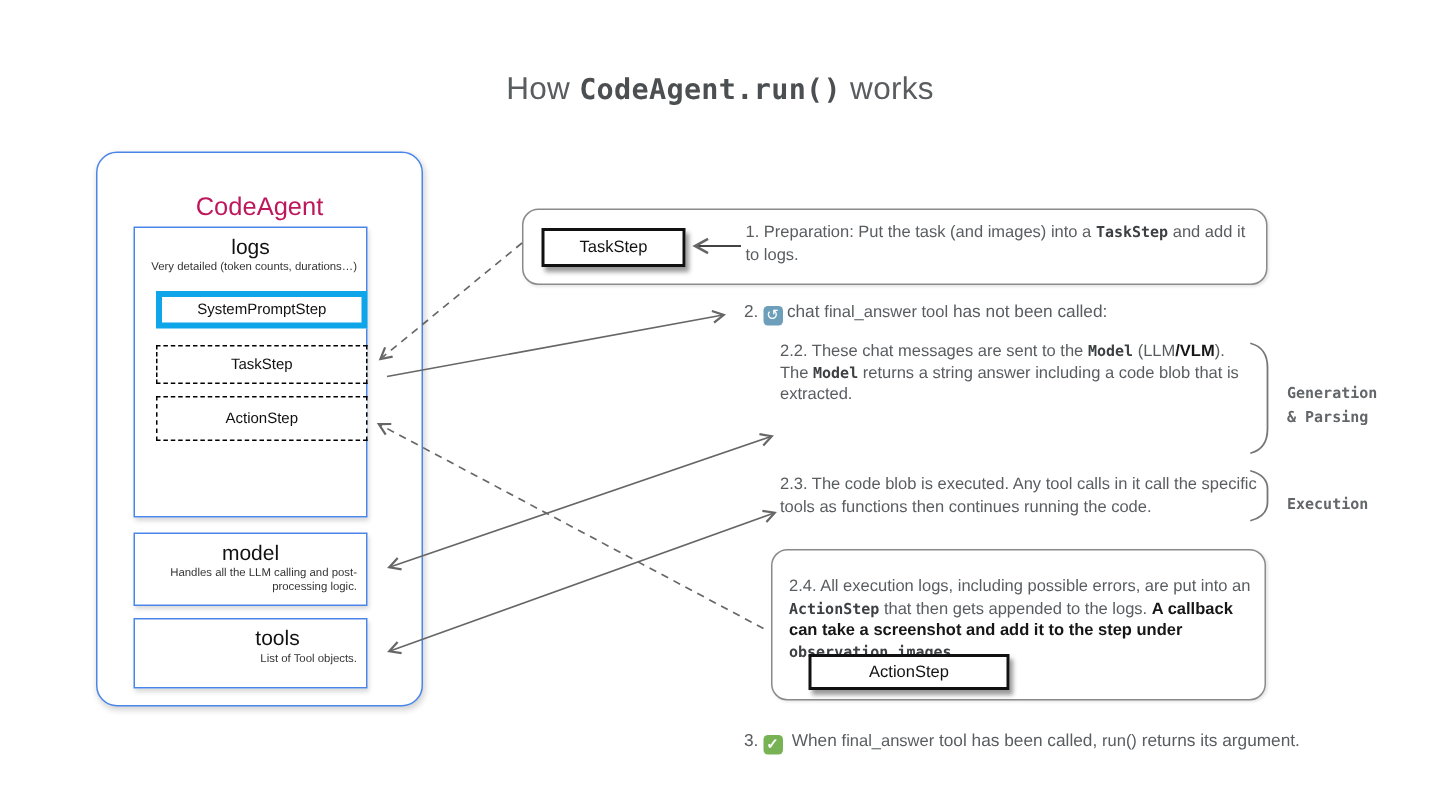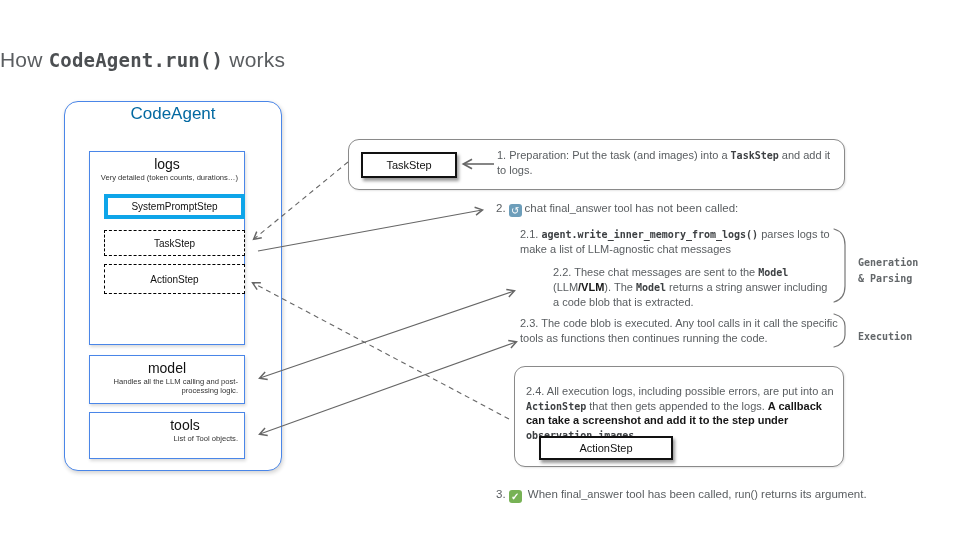--- a/index.html
+++ b/index.html
@@ -3,30 +3,30 @@
 <meta charset="utf-8">
 <style>
   * { margin:0; padding:0; box-sizing:border-box; }
   html,body { background:#fff; }
   .page {
     position:relative; width:960px; height:540px; overflow:hidden;
     font-family:"Liberation Sans", sans-serif; background:#fff;
   }
 
   
-  .title { position:absolute; top:48px; left:0; width:960px; 
+  .title { position:absolute; top:48px; left:0; width:960px; text-align:center;
            font-size:21px; color:#5a5d60; letter-spacing:0.2px; }
   .title .code { font-family:"DejaVu Sans Mono","Liberation Mono",monospace;
                  font-weight:bold; font-size:19px; color:#4c4f52; }
 
   
   .agent { position:absolute; left:64px; top:101px; width:218px; height:370px;
            border:1.6px solid #4a86e8; border-radius:14px; background:#fff;
            box-shadow:1px 2px 4px rgba(0,0,0,0.18); }
-  .agent-title { text-align:center; margin-top:2px; font-size:17px; color:#0369a1; }
+  .agent-title { text-align:center; margin-top:26px; font-size:17px; color:#be185d; }
   .bluebox { position:absolute; left:24px; width:156px; border:1.5px solid #4a86e8;
              background:#fff; box-shadow:1px 2px 3px rgba(0,0,0,0.15); }
   .logs   { top:49px;  height:194px; }
   .modelb { top:253px; height:49px; }
   .toolsb { top:310px; height:47px;padding-left:36px; }
   .bb-title { text-align:center; font-size:14px; color:#111; margin-top:4px; }
   .bb-sub   { text-align:right; font-size:7.6px; color:#333; margin-top:1px; line-height:1.25; padding:0 6px; }
   .chip { position:absolute; left:14px; width:141px; background:#fff; text-align:center;
           font-size:10px; color:#111; display:flex; align-items:center; justify-content:center; }
   .chip.solid  { border:4px solid #0ea5e9; }
@@ -109,23 +109,20 @@
       <span>1.</span><span>  Preparation: Put the task (and images) into a </span><span class="code">TaskStep</span><span> and add it to logs.</span>
     </div>
   </div>
 
   <div class="stepline s2">
     <span>2.</span><span class="emoji-sq loop-sq">↺</span><span>chat </span><span class="flowtext code" style="position:static">final_answer tool</span><span> has not been called:</span>
   </div>
 
   <div class="flowtext t-21">
     <div class="para">
-      <span>2.1. </span><span class="code">agent.write_inner_memory_from_logs()</span><span> parses logs to make a list of LLM-agnostic chat messages</span>
-    </div>
-    <div class="para">
       <span>2.2. These chat messages are sent to the </span><span class="code">Model</span><span> (LLM</span><span class="blackbold">/VLM</span><span>). The </span><span class="code">Model</span><span> returns a string answer including a code blob that is extracted.</span>
     </div>
   </div>
 
   <div class="flowtext t-23">
     <span>2.3. The code blob is executed. Any tool calls in it call the specific tools as functions then continues running the code.</span>
   </div>
 
   <div class="sidelabel lab-gen">
     <div>Generation</div>

